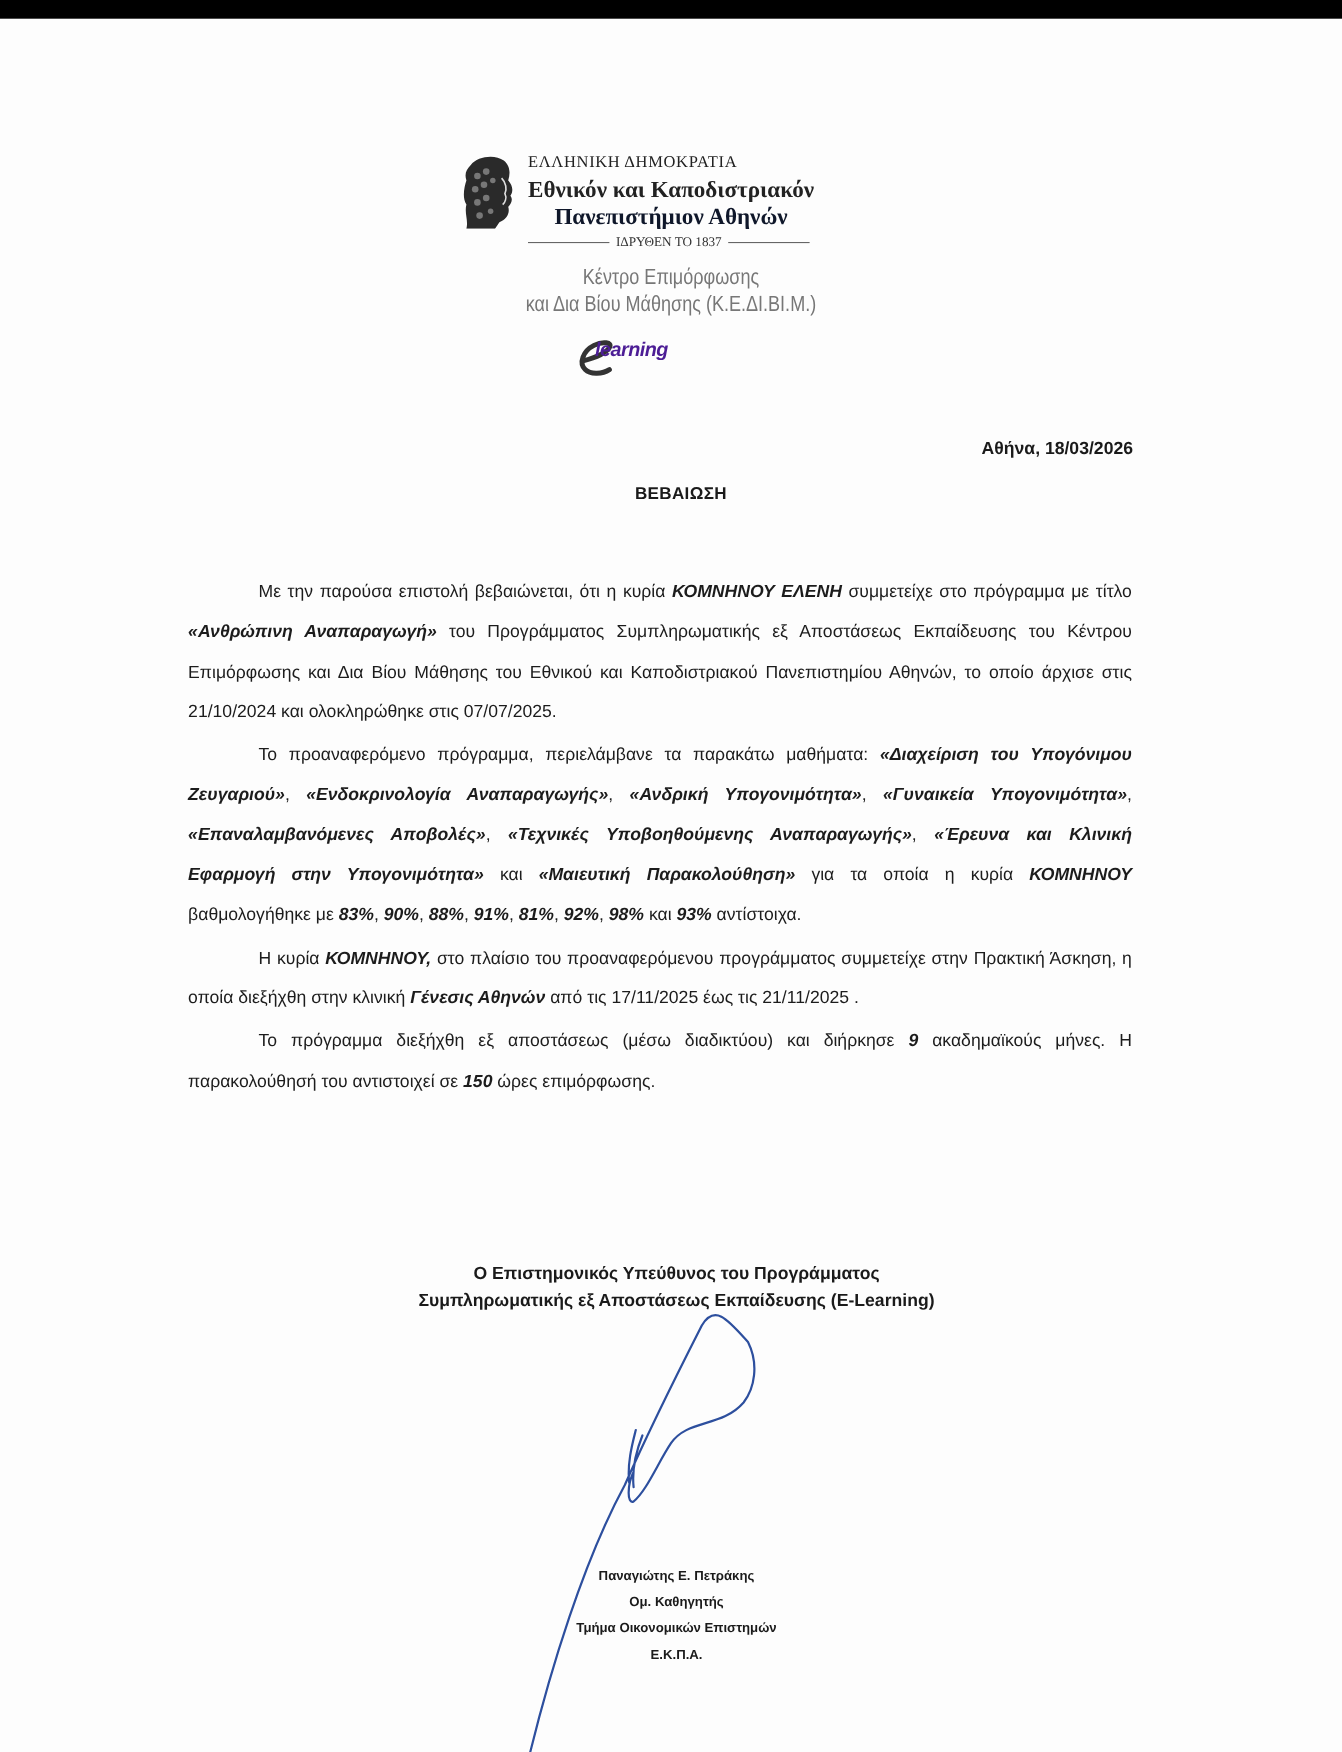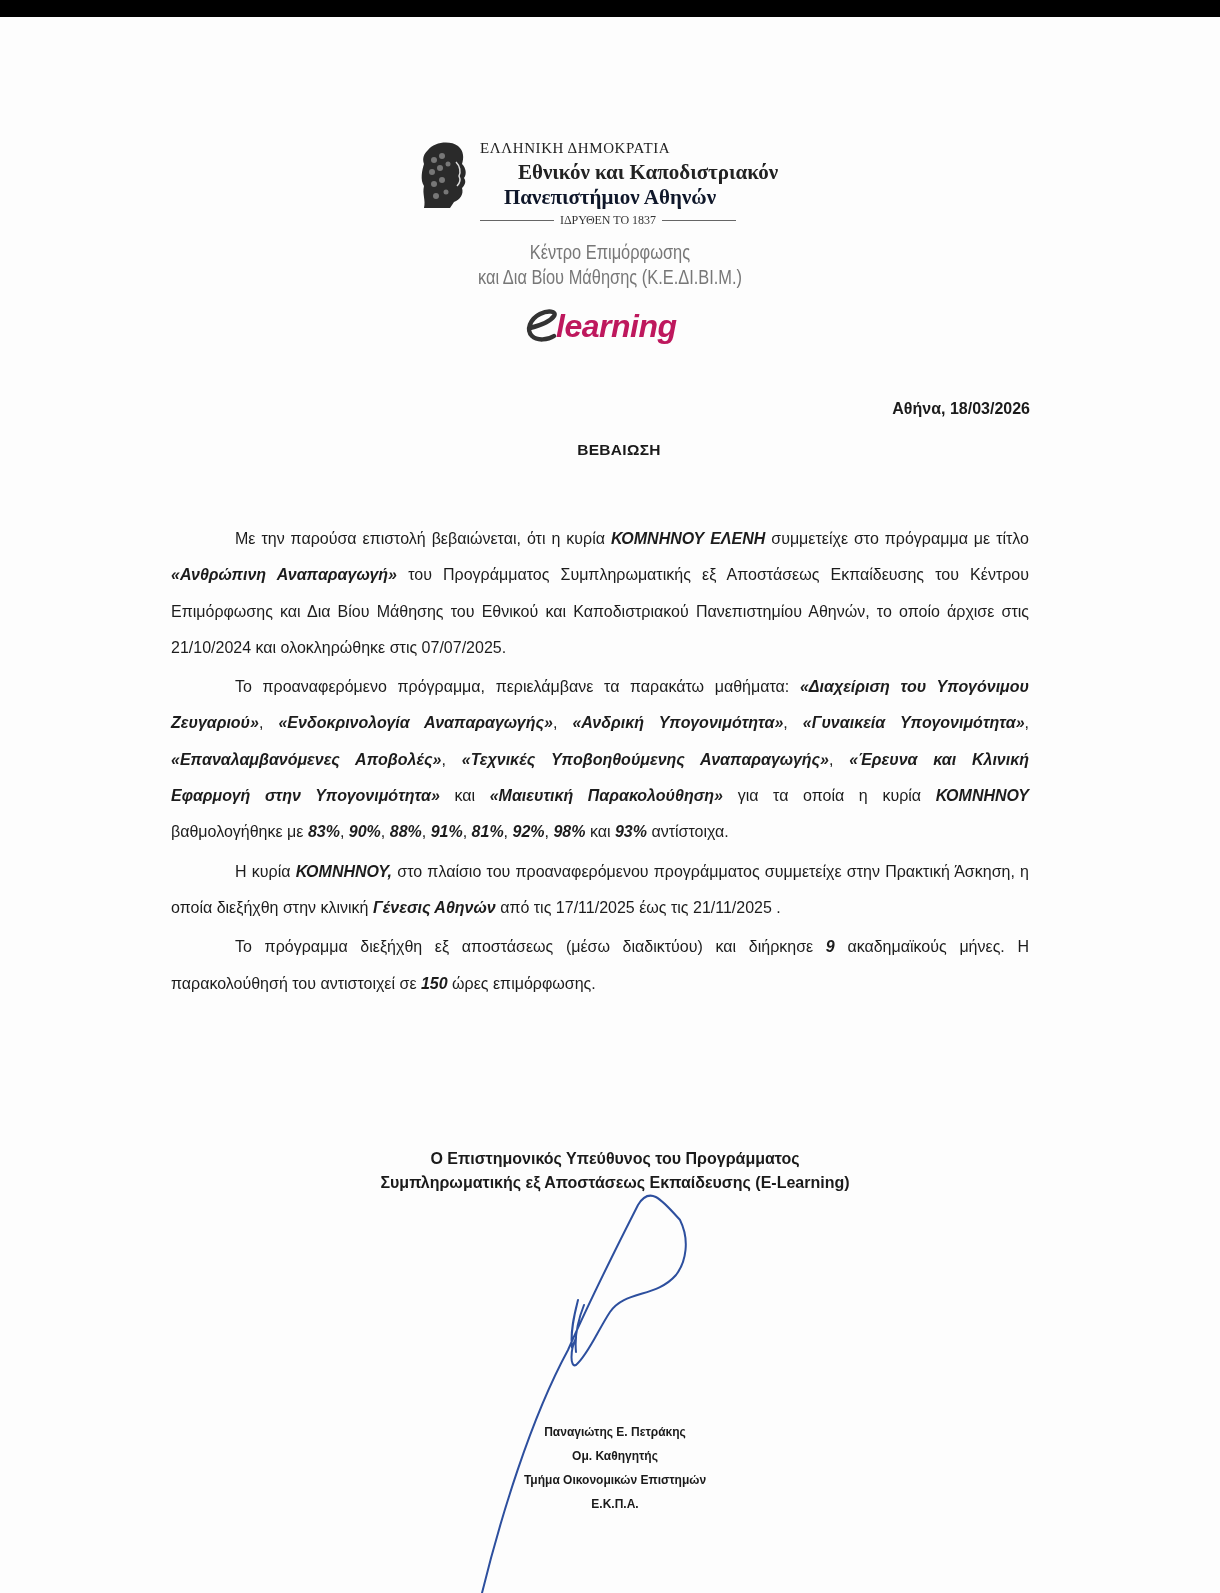--- a/index.html
+++ b/index.html
@@ -5,30 +5,30 @@
   html, body { margin: 0; padding: 0; }
   body {
     width: 1220px; height: 1593px; position: relative; overflow: hidden;
     background: #fdfdfd; color: #1a1a1a;
     font-family: "Liberation Sans", sans-serif;
   }
   .topbar { position: absolute; left: 0; top: 0; width: 1220px; height: 17px; background: #000; }
   .header { position: absolute; left: 420px; top: 133px; width: 380px; }
   .athena { position: absolute; left: 0; top: 7px; width: 52px; height: 68px; }
   .hd-l1 { position: absolute; left: 60px; top: 7px; font-family: "Liberation Serif", serif; font-size: 15px; letter-spacing: 0.6px; color: #222; white-space: nowrap; }
-  .hd-l2 { position: absolute; left: 60px; top: 27px; font-family: "Liberation Serif", serif; font-size: 21px; font-weight: bold; color: #222; white-space: nowrap; margin-left: 38px; }
+  .hd-l2 { position: absolute; left: 60px; top: 27px; font-family: "Liberation Serif", serif; font-size: 21px; font-weight: bold; color: #222; white-space: nowrap; }
   .hd-l3 { position: absolute; left: 60px; top: 52px; font-family: "Liberation Serif", serif; font-size: 21px; font-weight: bold; color: #0f172a; white-space: nowrap; margin-left: 24px; }
   .hd-founded { position: absolute; left: 60px; top: 80px; width: 256px; display: flex; align-items: center; gap: 6px; font-family: "Liberation Serif", serif; font-size: 12px; color: #333; white-space: nowrap; }
   .hd-founded .rule { flex: 1; height: 1px; background: #666; }
   .kedivim { position: absolute; left: 0; top: 240px; width: 1220px; text-align: center; color: #777; font-family: "Liberation Sans Narrow", "Liberation Sans", sans-serif; font-size: 20px; line-height: 25px; }
   .kedivim .l1 { transform: scaleX(0.82); }
   .kedivim .l2 { transform: scaleX(0.82); }
   .elearning { position: absolute; left: 524px; top: 306px; width: 170px; height: 42px; }
   .elearning .e-glyph { position: absolute; left: 0; top: 2px; width: 38px; height: 36px; }
-  .elearning .word { position: absolute; left: 32px; top: 2px; font-size: 32px; font-weight: bold; font-style: italic; color: #be185d; letter-spacing: -0.5px; }
+  .elearning .word { position: absolute; left: 17px; top: 2px; font-size: 18px; font-weight: bold; font-style: italic; color: #4c1d95; letter-spacing: -0.5px; }
   .date { position: absolute; right: 190px; top: 400px; font-size: 16px; font-weight: bold; color: #1a1a1a; }
   .title { position: absolute; left: 0; top: 441px; width: 1220px; text-align: center; padding-left: 18px; box-sizing: border-box; font-size: 15.5px; font-weight: bold; letter-spacing: 0.3px; }
   .body-text { position: absolute; left: 171px; top: 521px; width: 858px; font-size: 16px; line-height: 36.3px; text-align: justify; color: #1c1c1c; }
   .body-text p { margin: 0 0 3px 0; text-indent: 64px; }
   .body-text b { font-weight: bold; font-style: italic; }
   .sig-head { position: absolute; left: 0; top: 1147px; width: 1220px; text-align: center; font-size: 16px; font-weight: bold; line-height: 24px; padding-left: 10px; box-sizing: border-box; }
   .signer { position: absolute; left: 0; top: 1420px; width: 1220px; text-align: center; font-size: 12px; font-weight: bold; line-height: 24px; padding-left: 10px; box-sizing: border-box; }
   .signature { position: absolute; left: 0; top: 0; width: 1220px; height: 1593px; pointer-events: none; }
 </style>
 </head>

